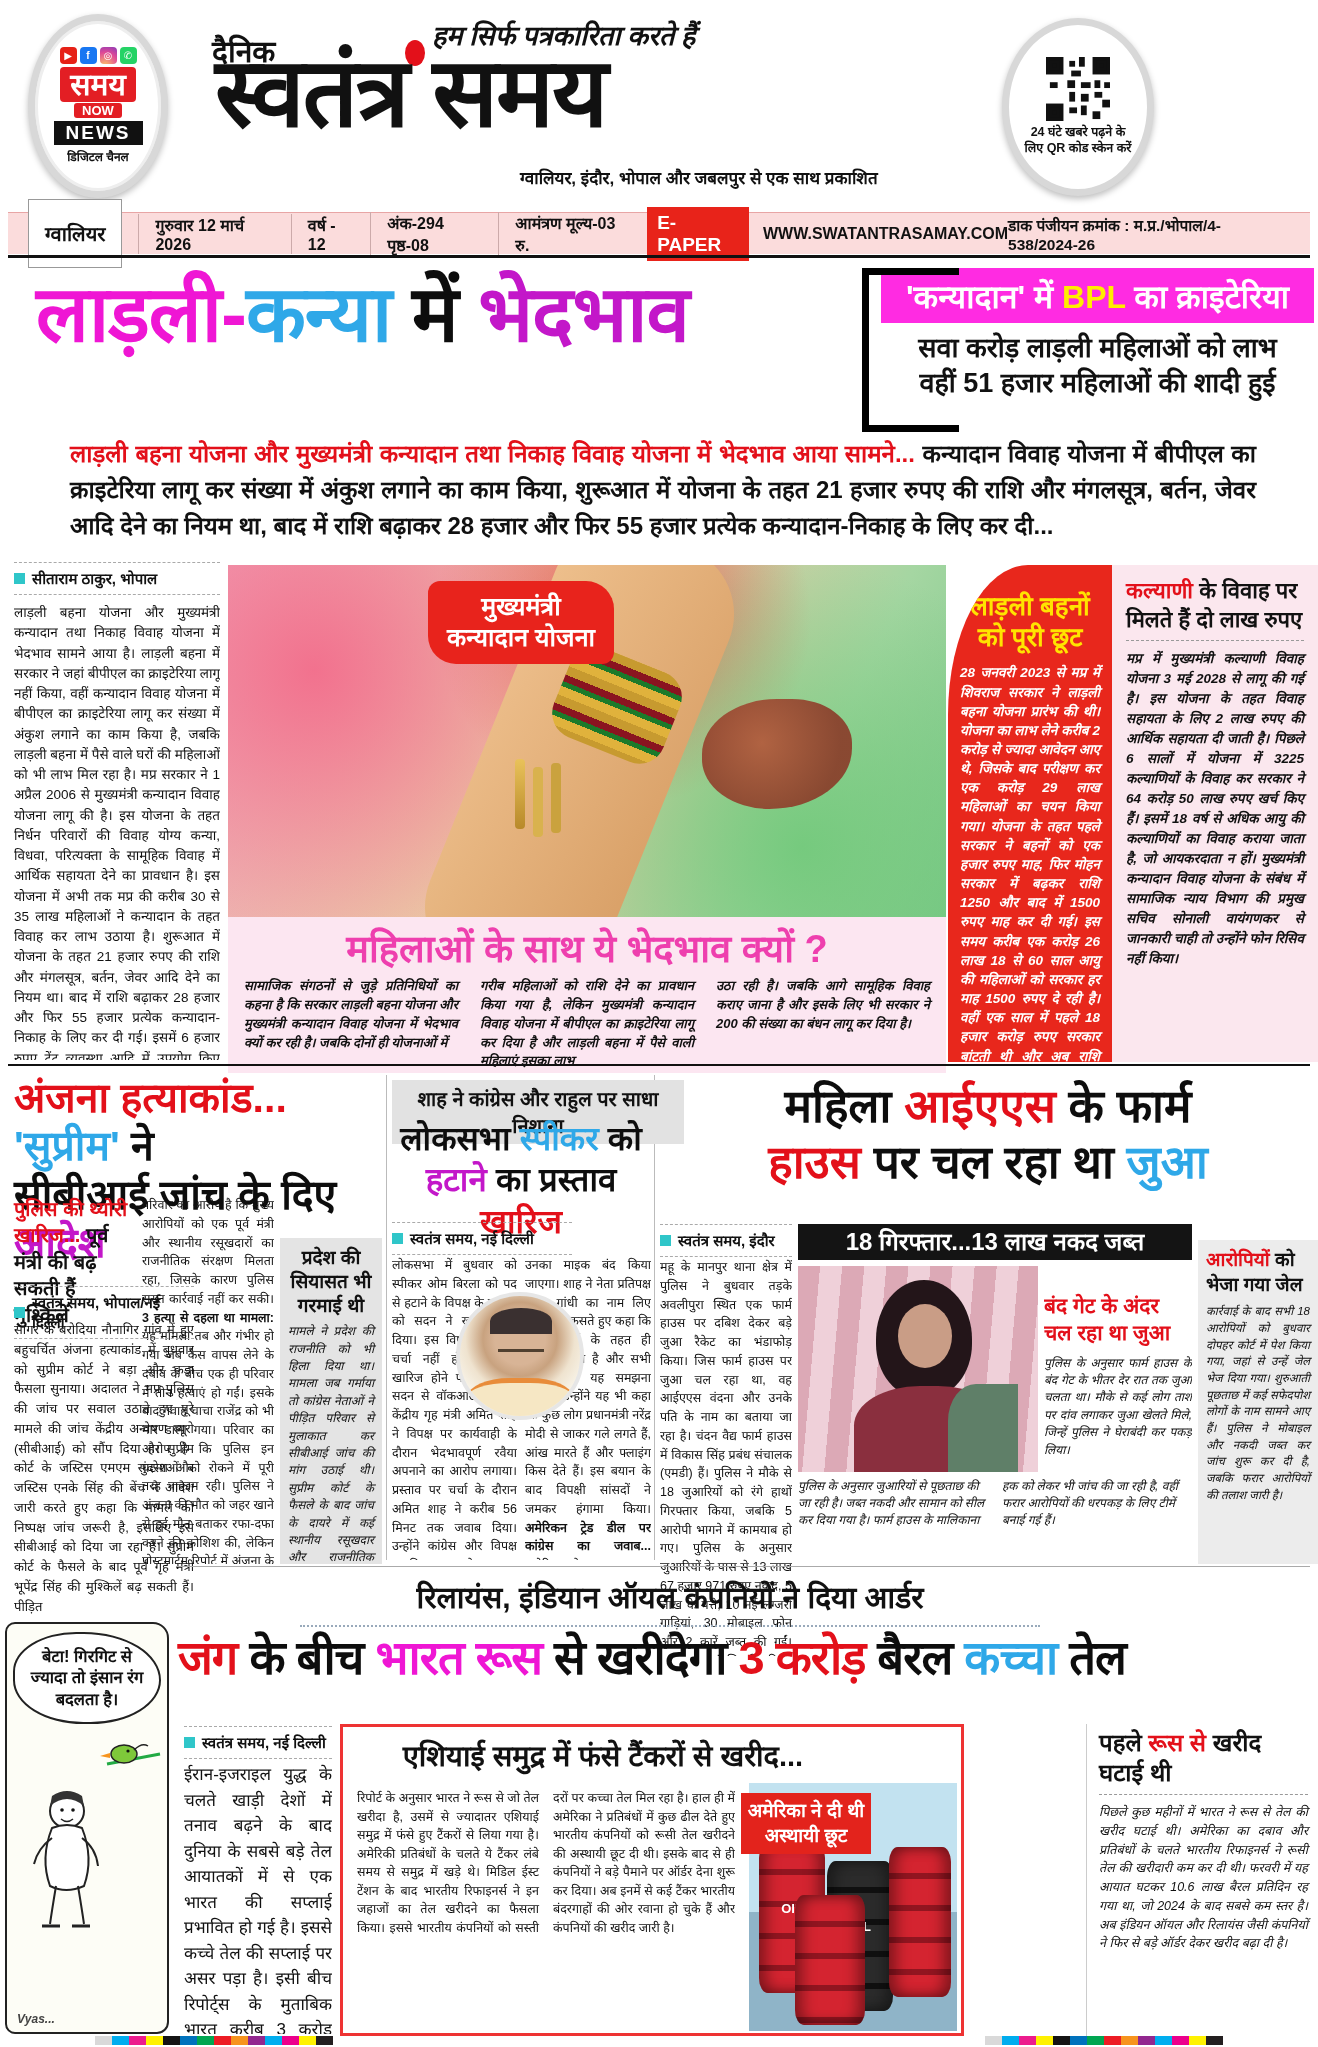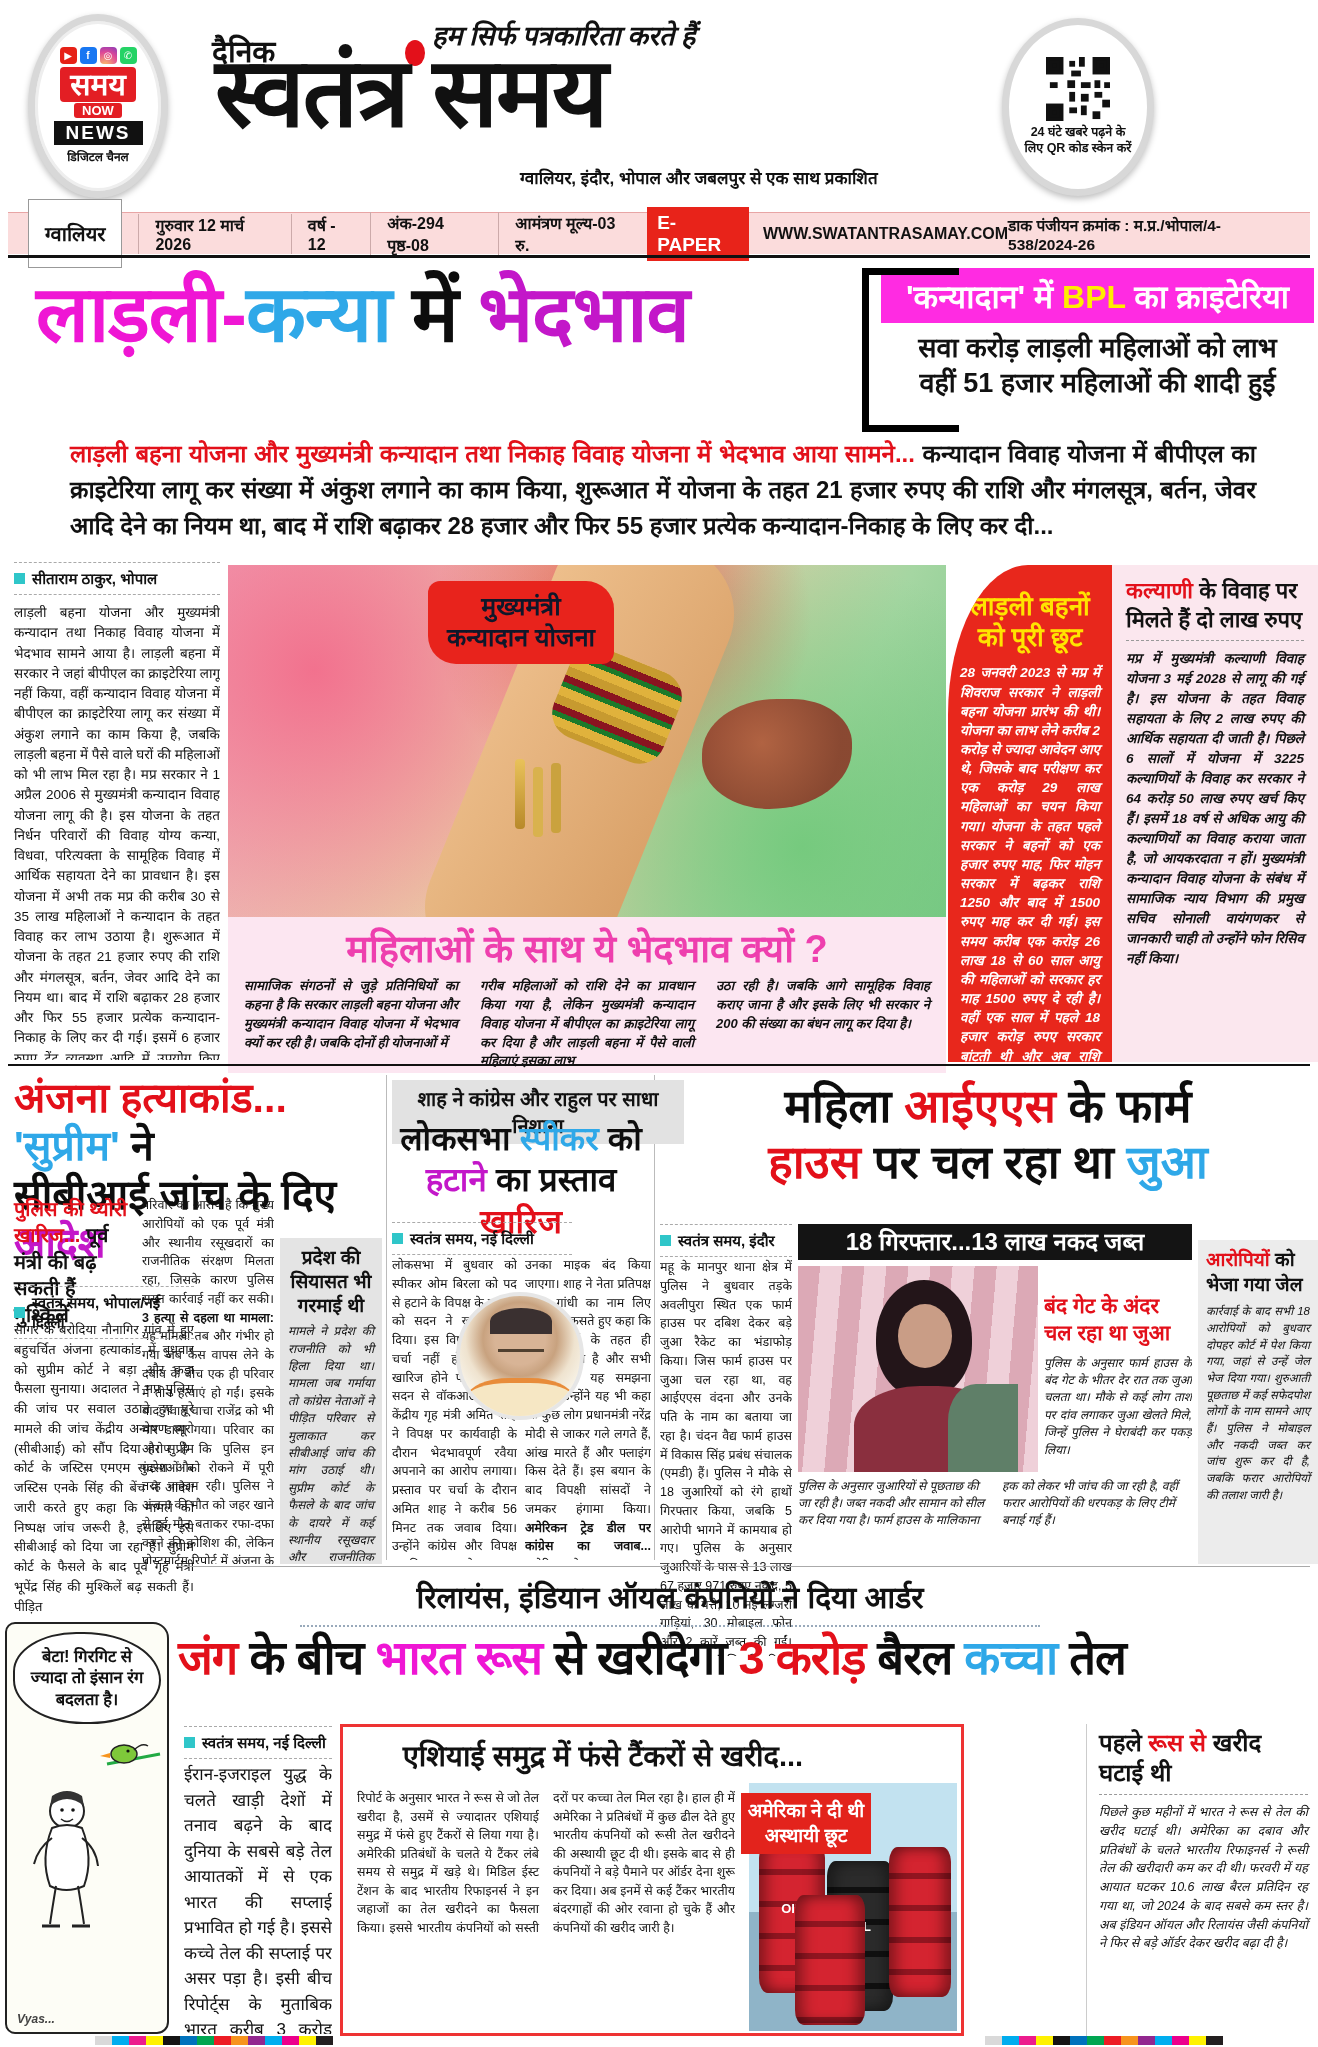--- a/index.html
+++ b/index.html
@@ -63,21 +63,21 @@
       radial-gradient(circle at 80% 80%,rgba(110,200,120,.85),transparent 45%),
       radial-gradient(circle at 55% 15%,rgba(225,70,60,.8),transparent 38%),
       linear-gradient(115deg,#f0a9bc,#eac9a2 45%,#a5d6a2 78%,#7cc98a);}
   .arm{position:absolute;left:36%;top:-12%;width:26%;height:135%;
     background:linear-gradient(100deg,#eec08d,#d89f66);transform:rotate(22deg);border-radius:70px;}
   .bangles{position:absolute;left:46%;top:26%;width:118px;height:96px;transform:rotate(22deg);border-radius:26px;
     background:repeating-linear-gradient(180deg,#c79a2f 0 9px,#8a1420 9px 16px,#1c7a2a 16px 21px,#e0b23c 21px 30px);}
   .henna-hand{position:absolute;left:66%;top:38%;width:150px;height:110px;border-radius:50% 40% 55% 45%;
     background:radial-gradient(circle at 40% 40%,#b4573a,#8a3a28 70%);opacity:.9;}
   .kalira{position:absolute;left:40%;top:55%;width:10px;height:70px;background:linear-gradient(#e9c25a,#b8892a);border-radius:4px;box-shadow:18px 8px 0 #d9b24e,36px 4px 0 #caa23e;}
-  .overlay{position:absolute;left:200px;top:16px;width:186px;background:#e8231c;color:#0f172a;
+  .overlay{position:absolute;left:200px;top:16px;width:186px;background:#e8231c;color:#ffffff;
     font-size:25px;font-weight:800;text-align:center;line-height:1.25;padding:10px 8px;
     border-radius:12px 28px 12px 28px;}
   
   .panel{left:228px;top:917px;width:718px;height:156px;background:#fce6f1;overflow:hidden;}
   .panel-head{font-size:38px;font-weight:800;color:#ee3fae;text-align:center;margin-top:4px;}
   .panel-cols{display:flex;gap:22px;padding:4px 16px;font-size:13px;font-style:italic;line-height:1.45;font-weight:600;}
   .panel-cols div{flex:1;}
   
   .red-col{left:948px;top:565px;width:164px;height:497px;background:#e8271c;
     border-top-left-radius:80px 150px;padding:26px 12px 10px;overflow:hidden;}

